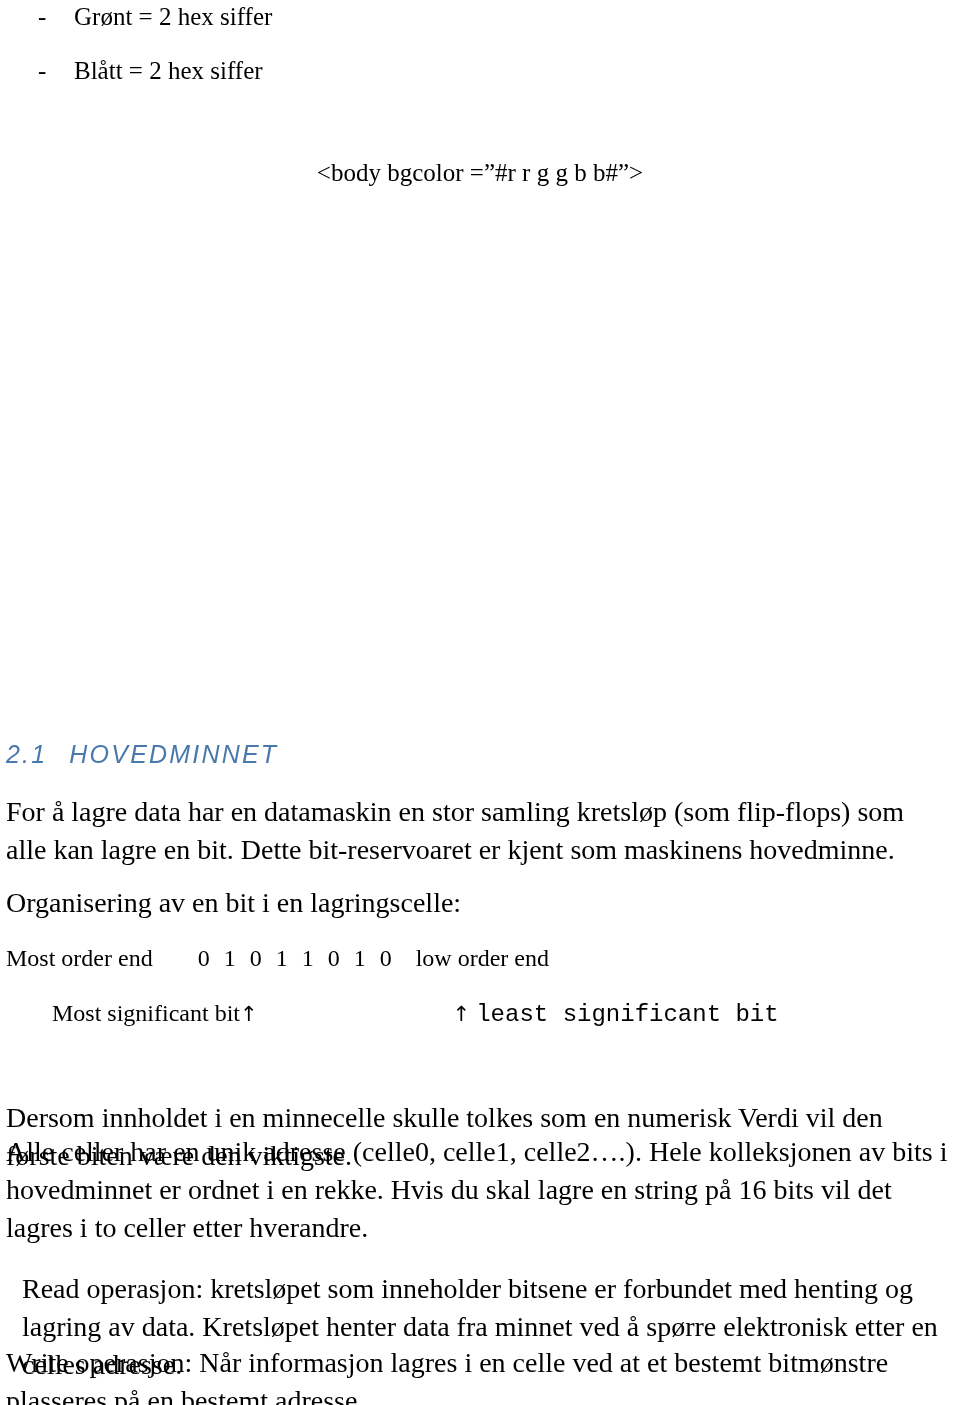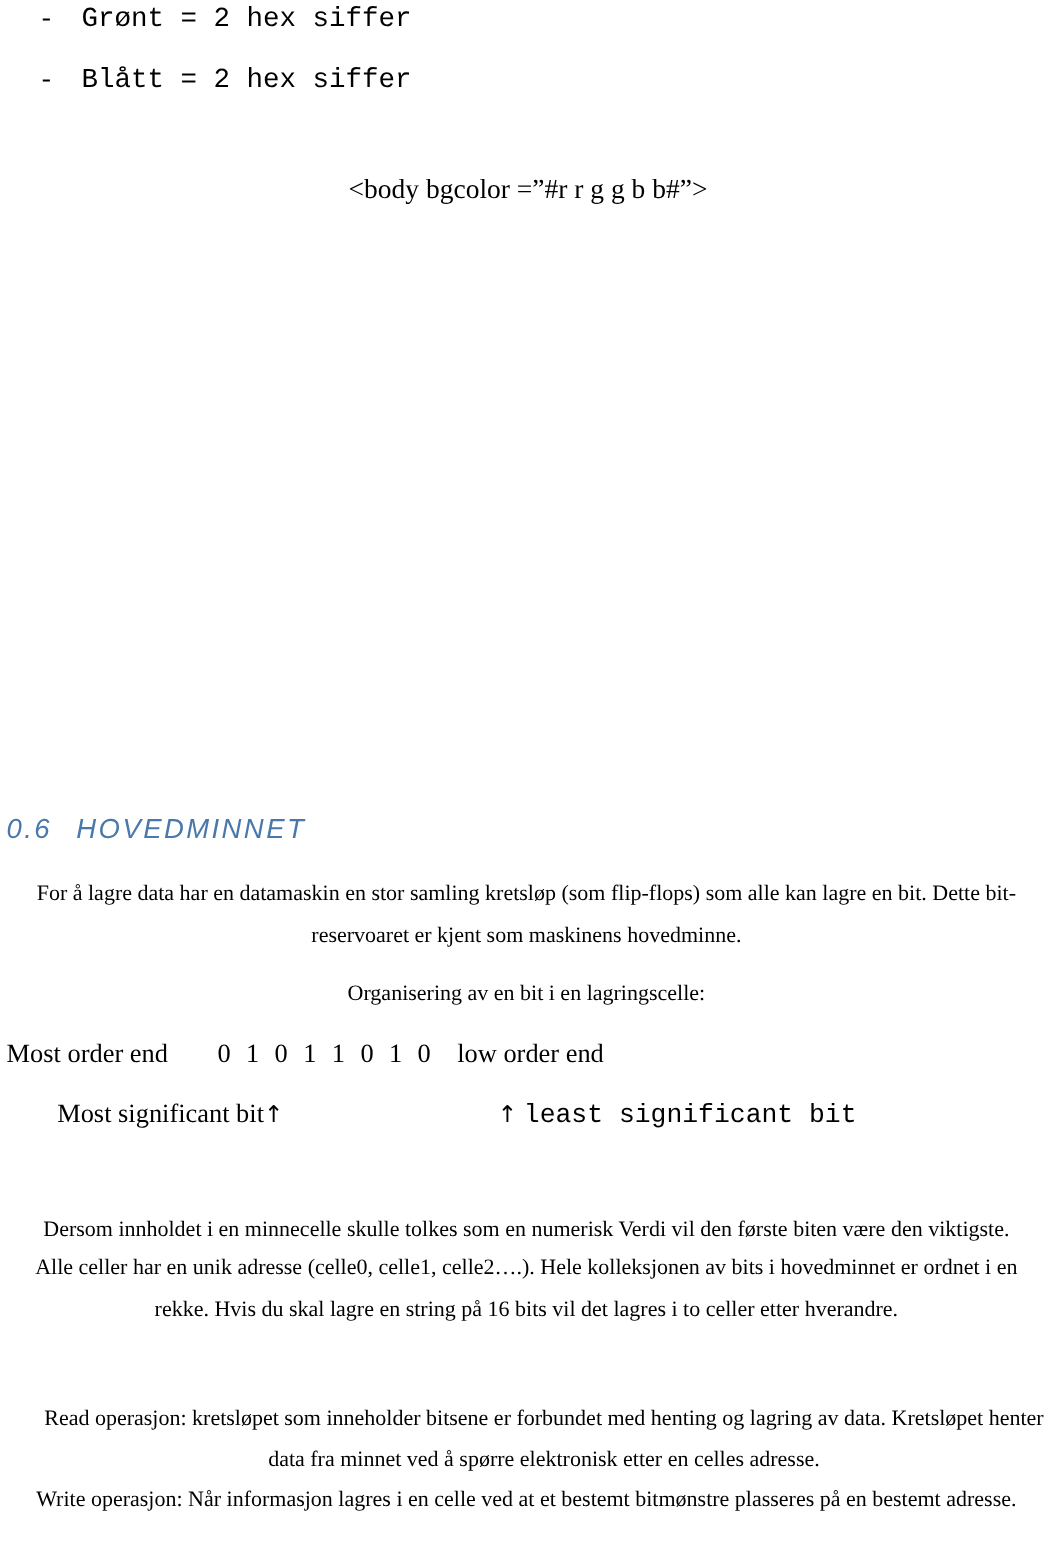--- a/index.html
+++ b/index.html
@@ -34,21 +34,20 @@
     line-height: 1.0;
     white-space: nowrap;
   }
   .bullet-row .dash {
     width: 36px;
     margin-left: 38px;
     flex: 0 0 auto;
   }
   .bullet-row .btext {
     flex: 0 0 auto;
-    font-family: Liberation Mono, monospace;
   }
   .bullet-row.first { margin-top: 4px; }
   .bullet-row.second { margin-top: 29px; }
 
   
   .code-line {
     position: absolute;
     left: 0;
     width: 960px;
     text-align: center;
@@ -70,24 +69,24 @@
     font-size: 25px;
     letter-spacing: 2.2px;
     white-space: nowrap;
   }
   .heading .num { margin-right: 22px; }
 
   
   .para {
     position: absolute;
     left: 6px;
-    font-size: 20px;
+    font-size: 28px;
     line-height: 38px;
     width: 945px;
-    text-align: center;
+    text-align: left;
   }
   .p-intro   { top: 793px; }
   .p-org     { top: 884px; }
   .p-dersom  { top: 1099px; }
   .p-alle    { top: 1133px; }
   .p-read    { top: 1254px; }
   .p-write   { top: 1344px; }
 
   
   .bitrow {
@@ -129,21 +128,21 @@
     </div>
     <div class="bullet-row second">
       <span class="dash">-</span>
       <span class="btext">Blått = 2 hex siffer</span>
     </div>
   </div>
 
   <div class="code-line code-1">&lt;body bgcolor =”#r r g g b b#”&gt;</div>
 
   <h2 class="heading" style="margin:0;font-weight:normal;color:#4878AC;">
-    <span class="num">0.6</span><span class="ttl">HOVEDMINNET</span>
+    <span class="num">2.1</span><span class="ttl">HOVEDMINNET</span>
   </h2>
 
   <p class="para p-intro" style="margin:0;">For å lagre data har en datamaskin en stor samling kretsløp (som flip-flops) som alle kan lagre en bit. Dette bit-reservoaret er kjent som maskinens hovedminne.</p>
 
   <p class="para p-org" style="margin:0;">Organisering av en bit i en lagringscelle:</p>
 
   <div class="bitrow r-high">
     <span class="lbl-high">Most order end</span><span class="bits"><span>0</span><span>1</span><span>0</span><span>1</span><span>1</span><span>0</span><span>1</span><span>0</span></span><span class="lbl-low">low order end</span>
   </div>
 

